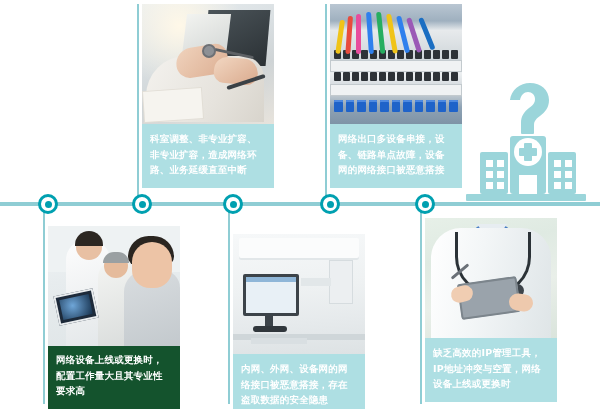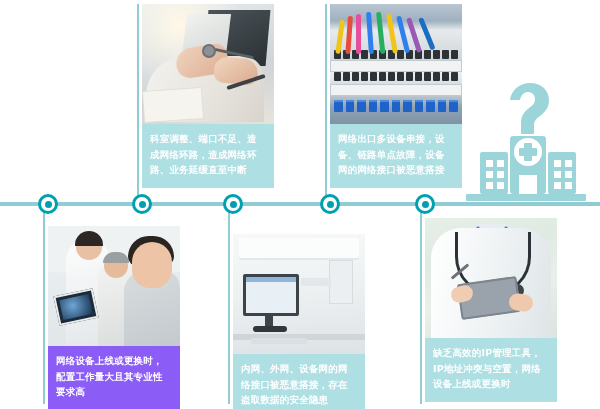--- a/index.html
+++ b/index.html
@@ -39,21 +39,21 @@
   }
   .caption{
     background:#aedfe3;color:#ffffff;
     font-size:9.5px;line-height:15.5px;
     padding:7px 8px 10px 8px;
     box-sizing:border-box;
     letter-spacing:.2px;
     font-weight:700;
     text-align:left;
   }
-  .caption.lite{background:#8b5cf6;}
+  .caption.lite{background:#14532d;font-family:Liberation Serif, serif;}
 
   
   #card-1{left:137px;top:4px;}
   #card-1 .stem{height:196px;}
   #card-2{left:325px;top:4px;}
   #card-2 .stem{height:196px;}
   #card-3{left:43px;top:208px;}
   #card-3 .stem{height:196px;}
   #card-3 .body{top:18px;}
   #card-4{left:228px;top:208px;}
@@ -220,21 +220,21 @@
             <div class="mon2"></div>
           <div class="arm"></div>
             <div class="pad"></div>
           <div class="hand"></div>
             <div class="hand2"></div>
           <div class="tube"></div>
             <div class="steth"></div>
             <div class="pen"></div>
         </div>
       </div>
-      <div class="caption">科室调整、端口不足、造成网络环路，造成网络环路、业务延缓直至中断</div>
+      <div class="caption">科室调整、非专业扩容、非专业扩容，造成网络环路、业务延缓直至中断</div>
     </div>
   </div>
 
   <div class="card" id="card-2">
     <div class="stem"></div>
     <div class="body">
       <div class="photo">
         <div class="ph ph-rack">
           <div class="strip" style="top:56px;"></div>
           <div class="strip" style="top:80px;"></div>

